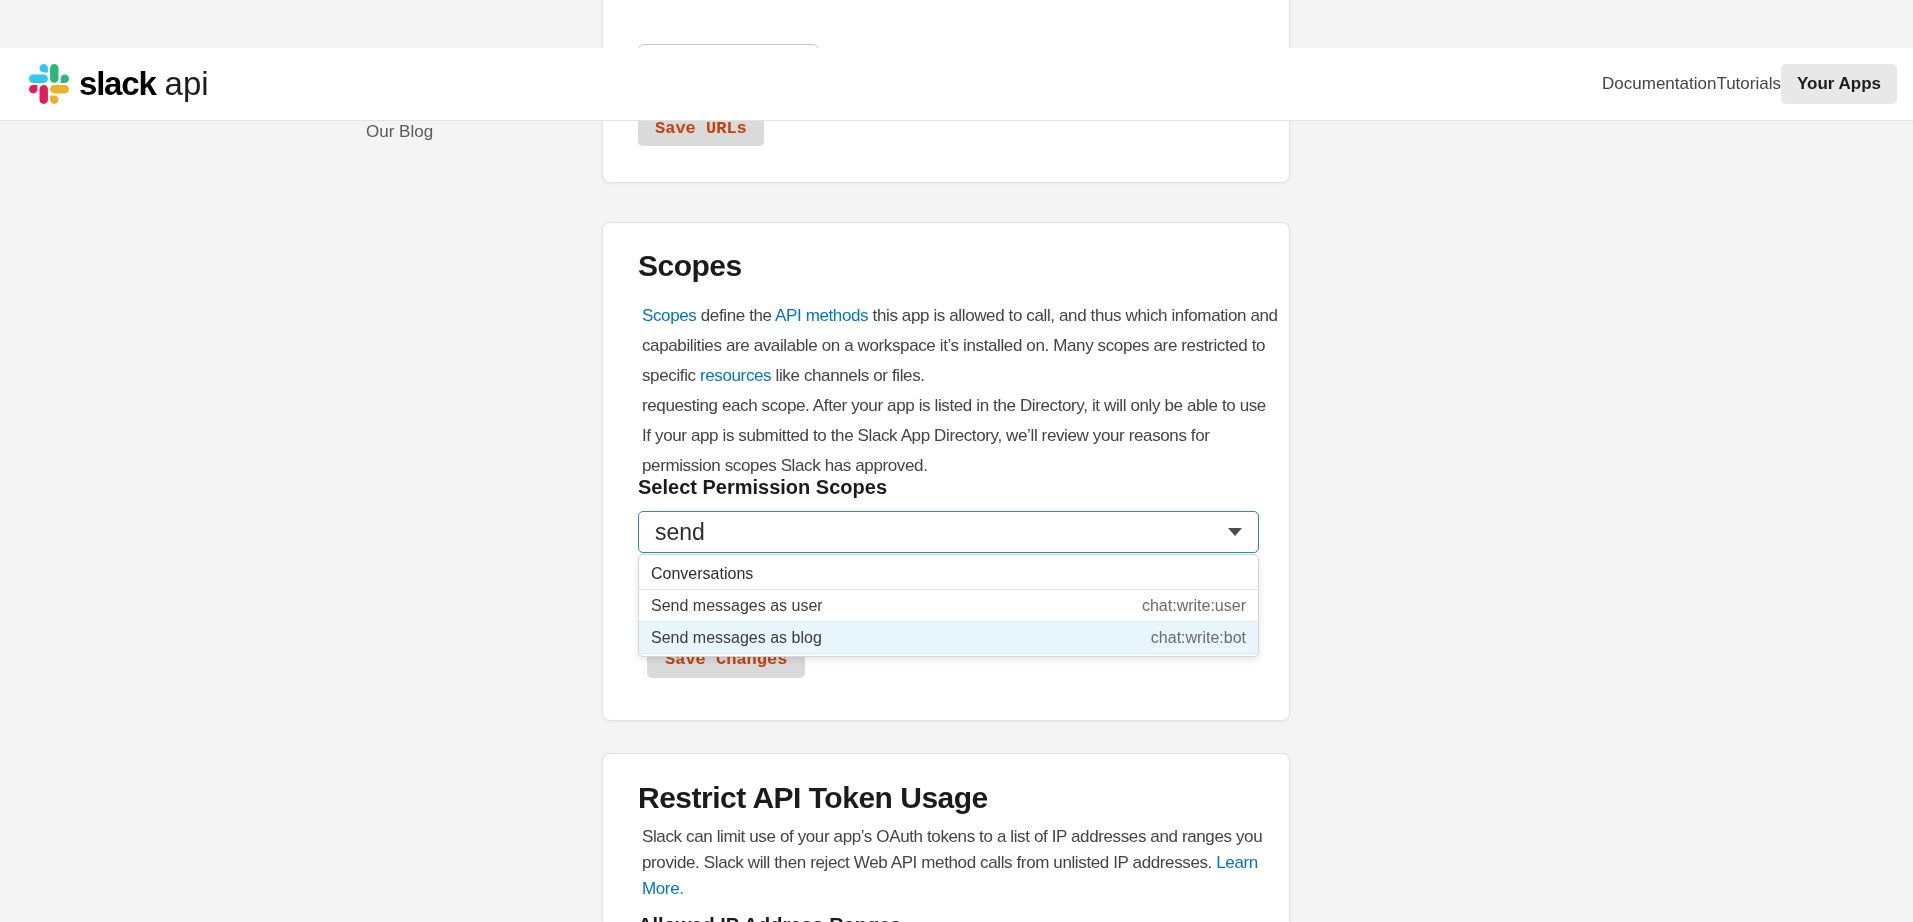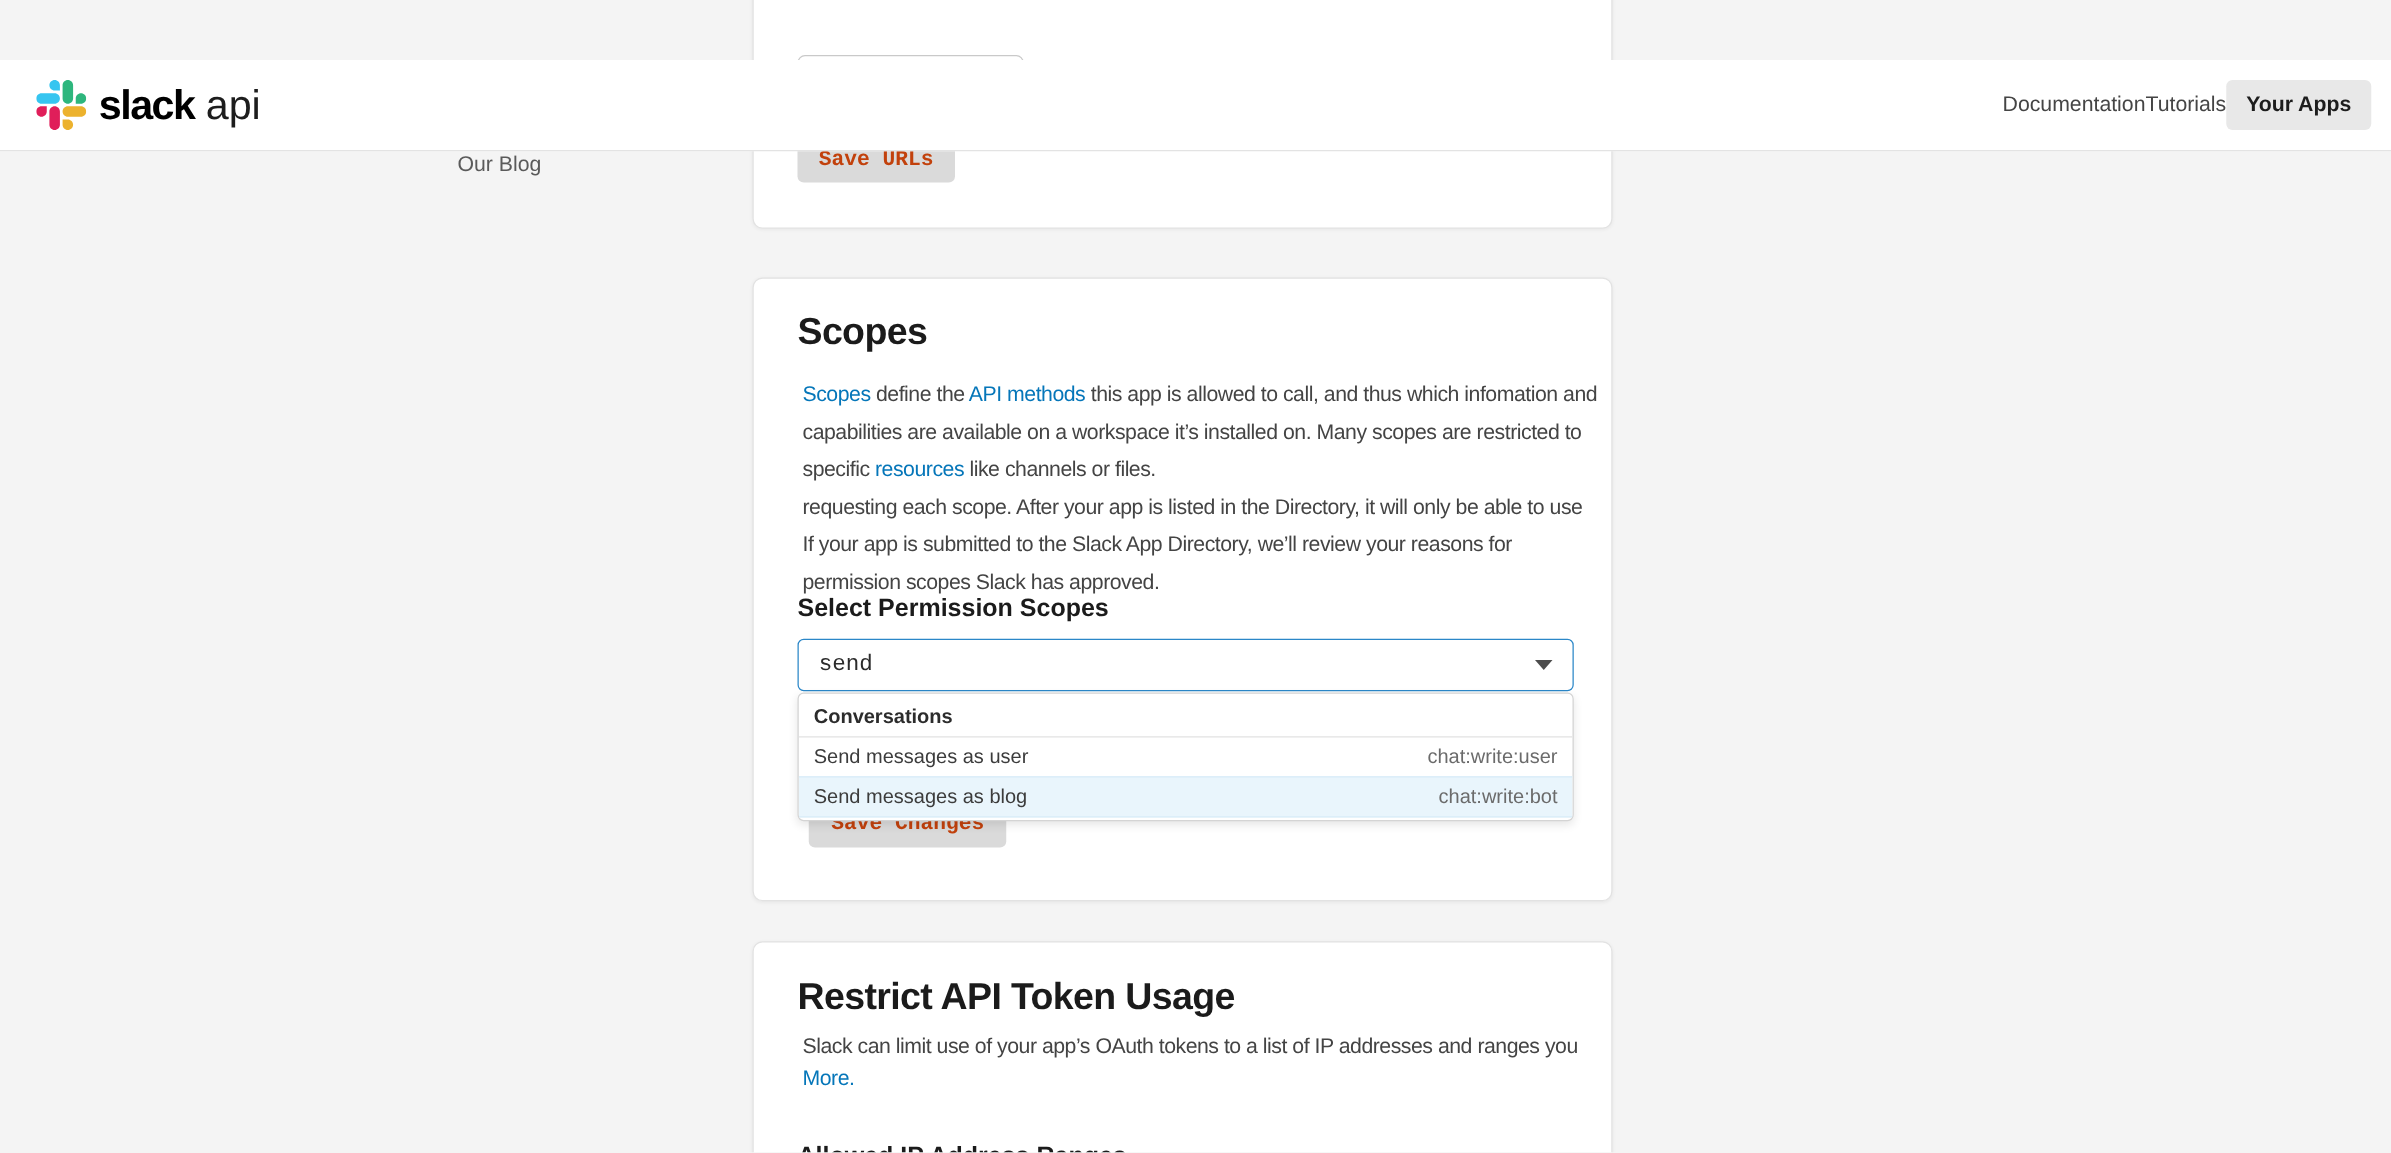--- a/index.html
+++ b/index.html
@@ -48,29 +48,29 @@
   .p1 { top:78px; line-height:30px; }
   .p2 { top:168px; line-height:30px; }
   .p3 { top:70px; line-height:26px; }
   a.link { color:#0576b9; text-decoration:none; cursor:pointer; }
 
   .h2 { position:absolute; left:35px; top:253px; font-size:20px; font-weight:700; color:#1b1b1b; }
 
   .scope-select { position:absolute; left:35px; top:288px; width:621px; height:42px;
                   border:1px solid #2b87c8; border-radius:5px; background:#fff;
                   display:flex; align-items:center; padding:0 16px; }
-  .scope-input { border:none; outline:none; flex:1; font-family:Liberation Mono, monospace; font-size:18px;
+  .scope-input { border:none; outline:none; flex:1; font-family:Liberation Sans, sans-serif; font-size:23px;
                  color:#2c2c2c; background:transparent; }
   .chev { width:0; height:0; border-left:7px solid transparent; border-right:7px solid transparent;
           border-top:8px solid #4d4d4d; margin-left:8px; }
 
   .dropdown { position:absolute; left:35px; top:331px; width:621px; background:#fff;
               border:1px solid #d4d4d4; border-radius:5px; box-shadow:0 3px 8px rgba(0,0,0,0.10);
               z-index:6; padding-bottom:2px; overflow:hidden; }
-  .dd-group { padding:10px 12px 6px; font-size:16px; font-weight:700; color:#2c2c2c;
+  .dd-group { padding:10px 12px 6px; font-size:16px; font-weight:400; color:#2c2c2c;
               border-bottom:1px solid #e2e2e2; }
   .dd-row { display:flex; align-items:center; justify-content:space-between; padding:0 12px;
             height:31px; font-size:16px; color:#3c3c3c; cursor:pointer; }
   .dd-row.hl { background:#e9f5fc; border-top:1px solid #d8ecf7; border-bottom:1px solid #d8ecf7;
                height:33px; }
   .dd-code { color:#6b6b6b; }
 
   .save-changes { position:absolute; left:44px; top:418px; height:37px; padding:0 18px; z-index:1; }
 
   .sub-h { position:absolute; left:35px; top:160px; font-size:20px; font-weight:700; color:#1b1b1b;
@@ -126,20 +126,21 @@
       </div>
     </div>
 
     <button class="btn save-changes">Save Changes</button>
   </section>
 
   <section class="card card-restrict">
     <h1 class="card-title t-restrict">Restrict API Token Usage</h1>
     <div class="para p3">
       <span class="ln">Slack can limit use of your app’s OAuth tokens to a list of IP addresses and ranges you</span>
+      <span class="ln"><span>provide. Slack will then reject Web API method calls from unlisted IP addresses. </span><a class="link">Learn</a></span>
       <span class="ln"><a class="link">More.</a></span>
     </div>
     <h2 class="sub-h">Allowed IP Address Ranges</h2>
   </section>
 
   <header class="header">
     <div class="logo">
       <svg viewBox="0 0 122.8 122.8">
         <path d="M25.8 77.6c0 7.1-5.8 12.9-12.9 12.9S0 84.7 0 77.6s5.8-12.9 12.9-12.9h12.9v12.9zm6.5 0c0-7.1 5.8-12.9 12.9-12.9s12.9 5.8 12.9 12.9v32.3c0 7.1-5.8 12.9-12.9 12.9s-12.9-5.8-12.9-12.9V77.6z" fill="#E01E5A"></path>
         <path d="M45.2 25.8c-7.1 0-12.9-5.8-12.9-12.9S38.1 0 45.2 0s12.9 5.8 12.9 12.9v12.9H45.2zm0 6.5c7.1 0 12.9 5.8 12.9 12.9s-5.8 12.9-12.9 12.9H12.9C5.8 58.1 0 52.3 0 45.2s5.8-12.9 12.9-12.9h32.3z" fill="#36C5F0"></path>

